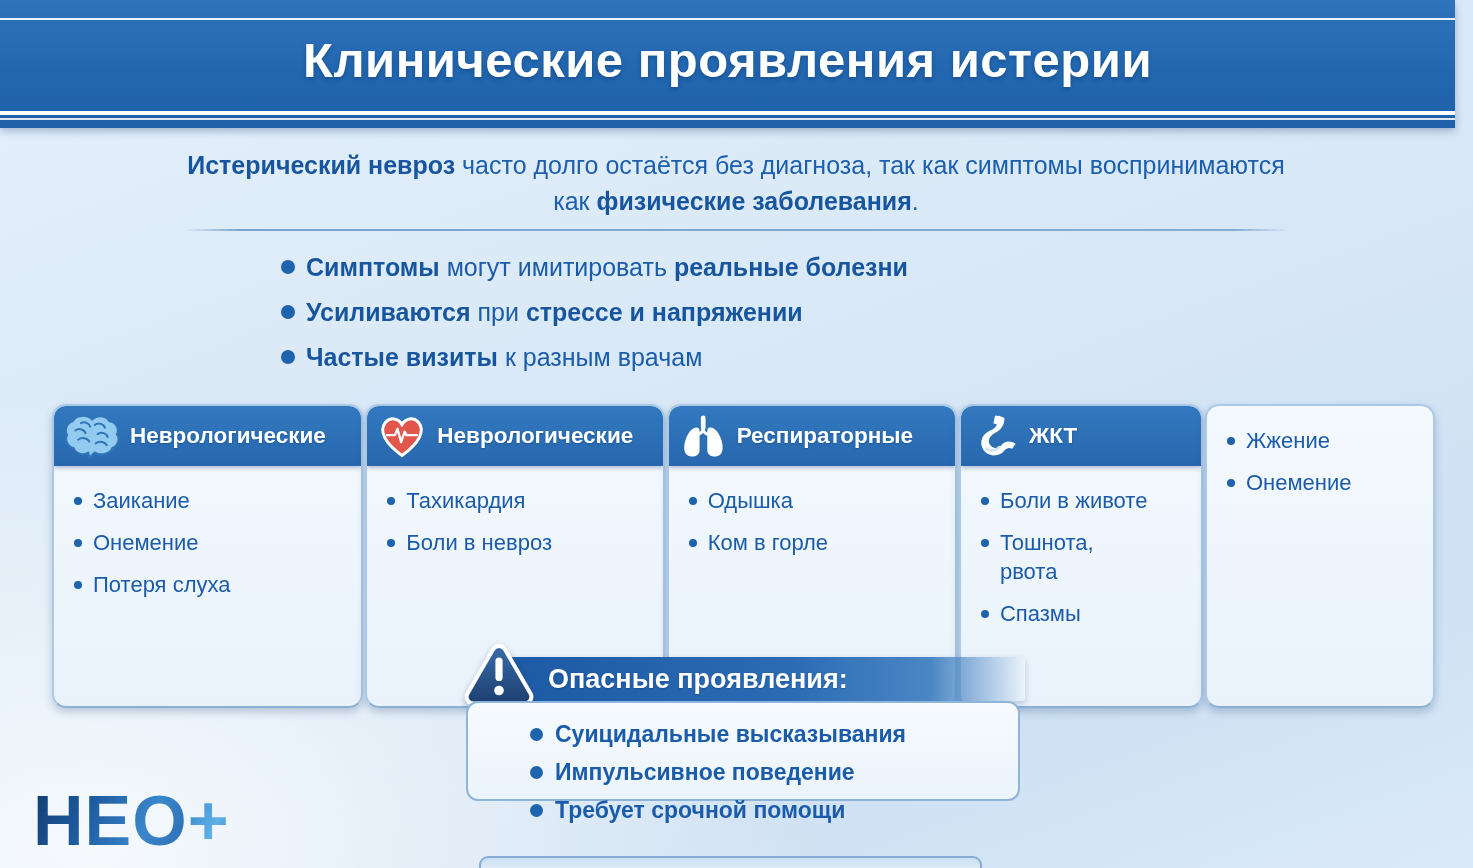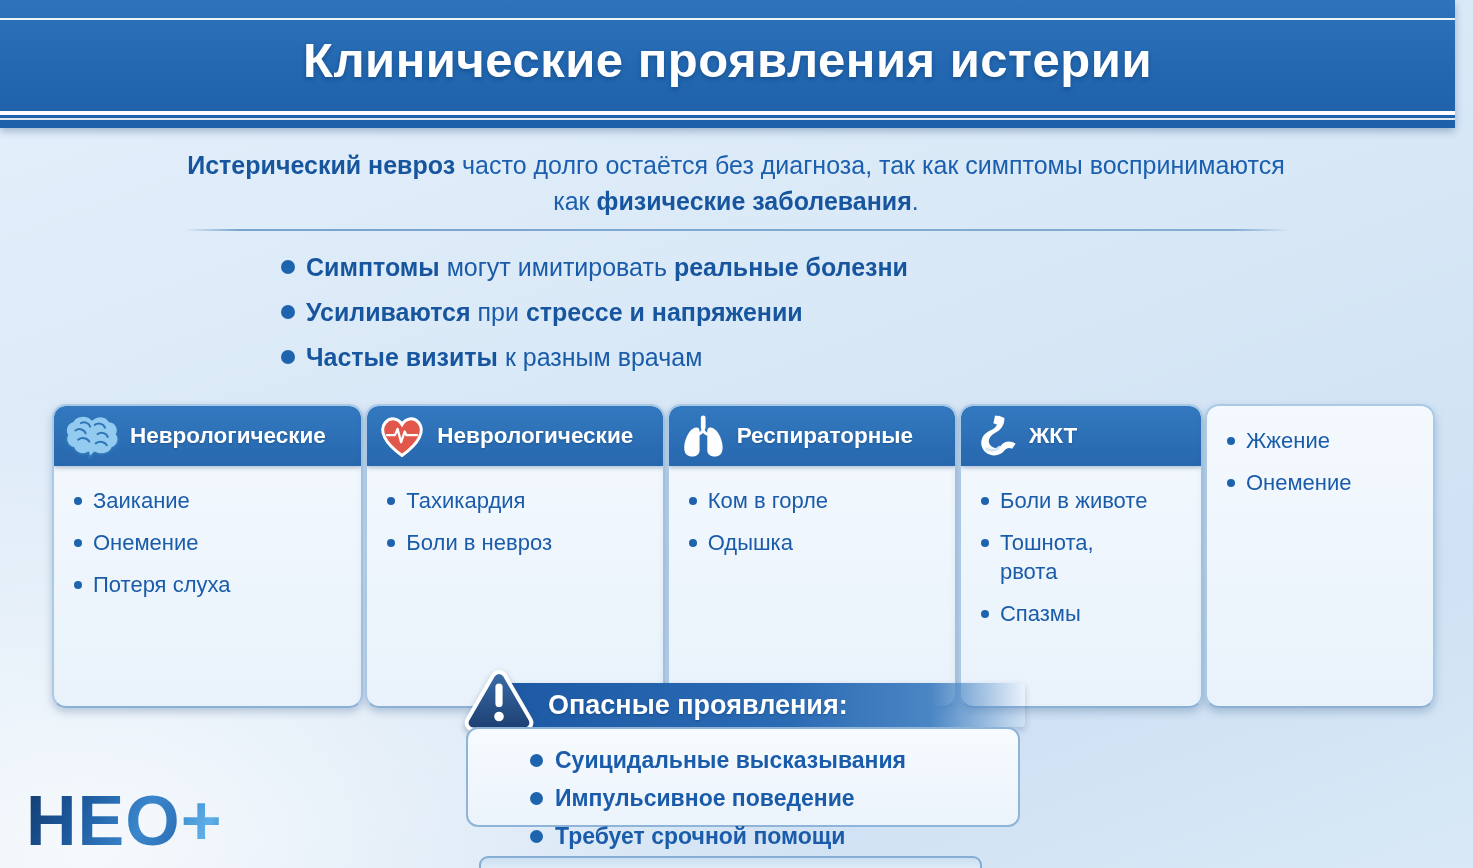--- a/index.html
+++ b/index.html
@@ -60,41 +60,41 @@
     box-shadow:0 2px 4px rgba(25,60,110,.3);
   }
   .card-icon { flex:none; display:flex; align-items:center; justify-content:center; }
   .card-title { color:#ffffff; font-weight:700; font-size:22.5px; white-space:nowrap; text-shadow:0 1px 2px rgba(10,45,90,.35); }
   .card-body { list-style:none; padding:20px 12px 10px 20px; }
   .card-body li { display:flex; align-items:flex-start; margin-bottom:13px; font-size:22px; line-height:29px; font-weight:400; color:#1a5caa; }
   .card-body .dot { width:8px; height:8px; border-radius:50%; background:#1e63ae; margin:11px 11px 0 0; flex:none; }
   .card-gi li:nth-child(2) span[data-bind] { display:inline-block; max-width:118px; }
 
   
-  .warning { position:absolute; left:462px; top:666px; width:563px; height:190px;text-align:right; }
+  .warning { position:absolute; left:462px; top:640px; width:563px; height:190px;text-align:right; }
   .warning-band {
     position:absolute; left:38px; top:17px; right:0; height:44px;
     background:linear-gradient(90deg,#1d59a4 0%,#2b6bb4 55%,#4b86c4 82%,rgba(130,170,212,0) 100%);
     border-radius:3px;
     display:flex; align-items:center; padding-left:48px;
     box-shadow:0 3px 6px rgba(30,70,120,.25);
   }
   .warning-title { color:#ffffff; font-weight:700; font-size:27px; text-shadow:0 1px 2px rgba(10,45,90,.35); }
   .warning-tri { position:absolute; left:0; top:0; width:74px; height:68px; filter:drop-shadow(0 3px 3px rgba(30,60,100,.35)); }
   .warning-body {
     position:absolute; left:4px; top:61px; width:554px; height:100px;
     background:linear-gradient(180deg,#f7fbff 0%,#ebf3fb 100%);
     border:2px solid #8fb4da; border-radius:12px;
     padding:17px 10px 0 62px;
   }
   .warning-body .w-item { display:flex; align-items:flex-start; margin-bottom:10px; font-size:23px; line-height:28px; font-weight:700; color:#1a5caa; }
   .warning-body .w-dot { width:13px; height:13px; border-radius:50%; background:#1e63ae; margin:8px 12px 0 0; flex:none; }
 
   
-  .logo { position:absolute; left:26px; top:786px; font-size:70px; font-weight:700; letter-spacing:1px; line-height:1; }
+  .logo { position:absolute; left:33px; top:786px; font-size:70px; font-weight:700; letter-spacing:1px; line-height:1; }
   .logo .logo-main {
     background:linear-gradient(115deg,#123c6e 0%,#1d5a9e 35%,#3a86cc 70%,#2a6ab0 100%);
     -webkit-background-clip:text; background-clip:text; color:transparent;
   }
   .logo .logo-plus {
     background:linear-gradient(115deg,#2e7fc4 0%,#5fb0e8 60%,#2f86c9 100%);
     -webkit-background-clip:text; background-clip:text; color:transparent;
   }
   .bottom-cut-panel {
     position:absolute; left:479px; bottom:-4px; width:503px; height:16px;
@@ -193,25 +193,25 @@
             <path d="M24 20 C24 14 16 15 11 23 C6 31 4 43 9 48 C14 52 24 50 24 43 Z" fill="#ffffff"></path>
             <path d="M33 20 C33 14 41 15 46 23 C51 31 53 43 48 48 C43 52 33 50 33 43 Z" fill="#ffffff"></path>
             <path d="M28 14 v6 M28 18 c0 3 -3 5 -5 6 M28 18 c0 3 3 5 5 6" stroke="#ffffff" stroke-width="3.4" fill="none" stroke-linecap="round"></path>
           </svg>
         </span>
         <span class="card-title" data-bind="cards.2.title">Респираторные</span>
       </div>
       <ul class="card-body">
         <li>
             <span class="dot"></span>
+            <span data-bind="cards.2.items.0">Одышка</span>
+          </li>
+        <li>
+            <span class="dot"></span>
             <span data-bind="cards.2.items.1">Ком в горле</span>
-          </li>
-        <li>
-            <span class="dot"></span>
-            <span data-bind="cards.2.items.0">Одышка</span>
           </li>
       </ul>
     </div>
 
     <div class="card card-gi" style="flex:239 0 0;">
       <div class="card-header">
         <span class="card-icon">
           <svg width="48" height="46" viewBox="0 0 56 52">
             <path d="M32 2 c-1 6 0 10 -4 14 c-3 3 -8 4 -12 8 c-6 6 -5 16 1 21 c7 6 18 4 22 -2 c2 -3 6 -4 9 -2 l4 -6 c-6 -4 -13 -3 -17 2 c-3 4 -10 4 -13 -1 c-3 -5 0 -10 5 -13 c8 -4 12 -9 12 -18 z" fill="#ffffff"></path>
             <path d="M33 3 l-5 -1 c-1 4 -1 7 -2 9 l5 2 c1 -3 2 -6 2 -10 z" fill="#ffffff"></path>

